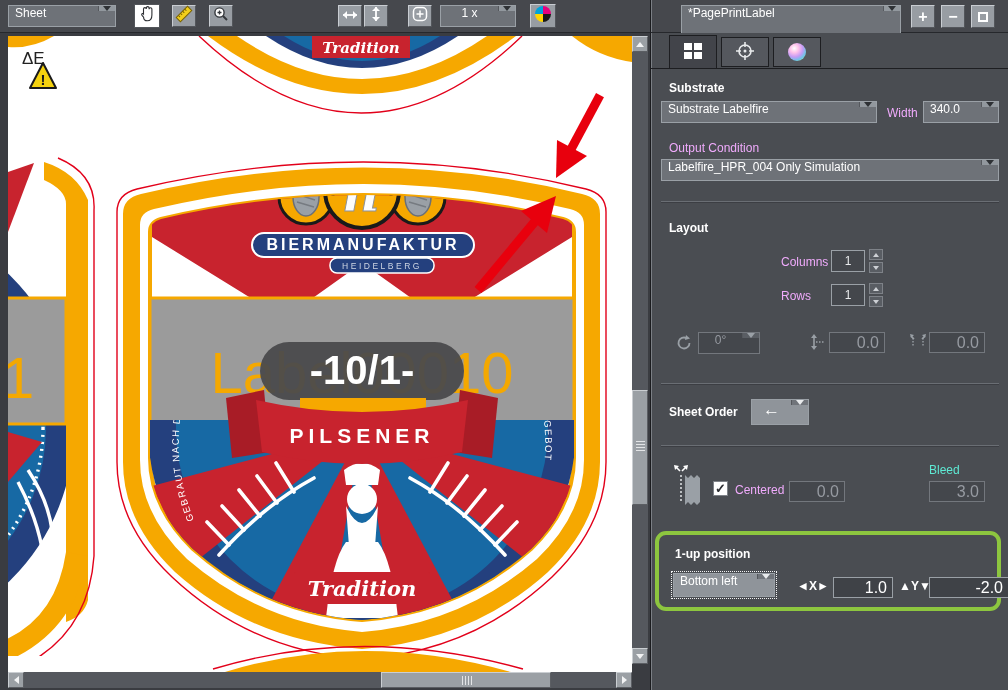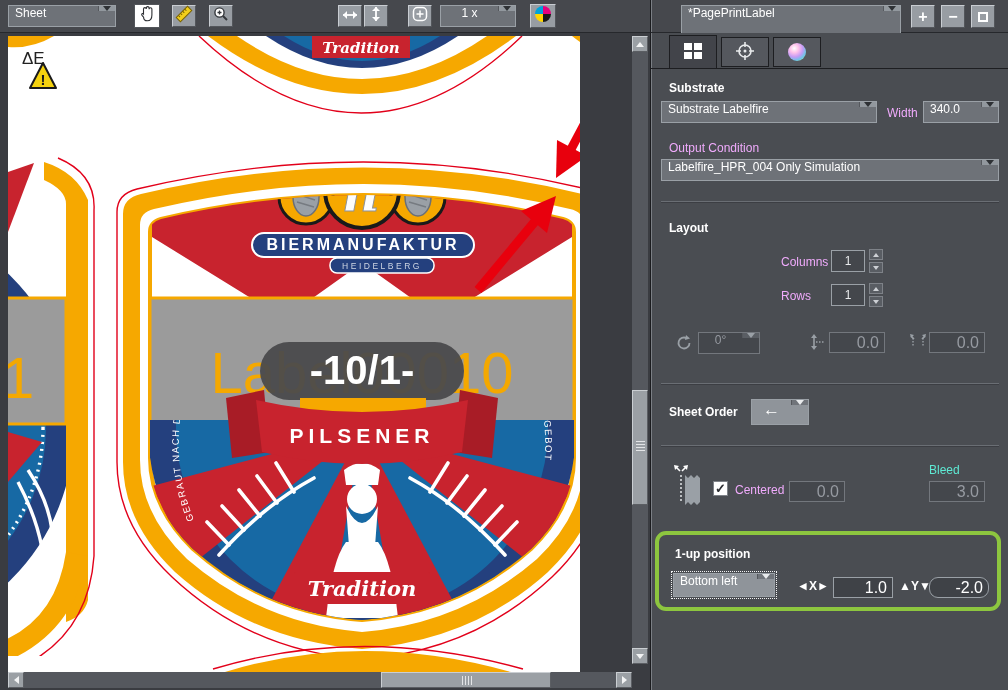--- a/index.html
+++ b/index.html
@@ -15,21 +15,21 @@
   .combo .ctxt.center { justify-content:center; }
   .combo .carr { width:17px; background:#92989e; border-left:1px solid #55585d; display:flex; align-items:center; justify-content:center; }
   .tri-d { width:0; height:0; border-left:4px solid transparent; border-right:4px solid transparent; border-top:5px solid #2e3135; }
   .tri-d.light { border-top-color:#e8eaec; }
 
   .tbtn { position:absolute; height:22px; width:24px; background:#989da3; border:1px solid #c9cdd2; border-right-color:#53565b; border-bottom-color:#53565b; display:flex; align-items:center; justify-content:center; color:#fff; }
   .tbtn.pressed { background:#ffffff; border-color:#53565b; }
 
   
   .canvas-area { position:absolute; left:0; top:33px; width:650px; height:657px; background:#3a3c41; }
-  .canvas-white { position:absolute; left:8px; top:3px; width:572px; height:636px; background:#fff; overflow:hidden; }
+  .canvas-white { position:absolute; left:8px; top:3px; width:624px; height:636px; background:#fff; overflow:hidden; }
   .canvas-white svg { display:block; }
 
   
   .vscroll { position:absolute; left:632px; top:3px; width:16px; height:628px; background:#55585e; }
   .hscroll { position:absolute; left:8px; top:639px; width:624px; height:16px; background:#55585e; }
   .sbtn { position:absolute; width:16px; height:16px; background:#9ba0a5; border:1px solid #caced2; border-right-color:#5b5e63; border-bottom-color:#5b5e63; display:flex; align-items:center; justify-content:center; }
   .tri-up { width:0;height:0;border-left:4px solid transparent;border-right:4px solid transparent;border-bottom:5px solid #f2f3f4; }
   .tri-dn { width:0;height:0;border-left:4px solid transparent;border-right:4px solid transparent;border-top:5px solid #f2f3f4; }
   .tri-lf { width:0;height:0;border-top:4px solid transparent;border-bottom:4px solid transparent;border-right:5px solid #f2f3f4; }
   .tri-rt { width:0;height:0;border-top:4px solid transparent;border-bottom:4px solid transparent;border-left:5px solid #f2f3f4; }
@@ -491,17 +491,17 @@
       <div class="ctxt">Bottom left</div>
       <div class="carr" style="background:#70747a;">
           <div class="tri-d light"></div>
         </div>
     </div>
     <div class="arrlabel" style="left:138px;top:44px;">◄X►</div>
     <div class="field" style="left:174px;top:42px;width:60px;">
         <span>1.0</span>
       </div>
     <div class="arrlabel" style="left:240px;top:44px;">▲Y▼</div>
-    <div class="field" style="left:270px;top:42px;width:60px;border-radius:9px;">
+    <div class="field" style="left:270px;top:42px;width:80px;">
         <span>-2.0</span>
       </div>
   </div>
 </div>
 
 </body></html>

